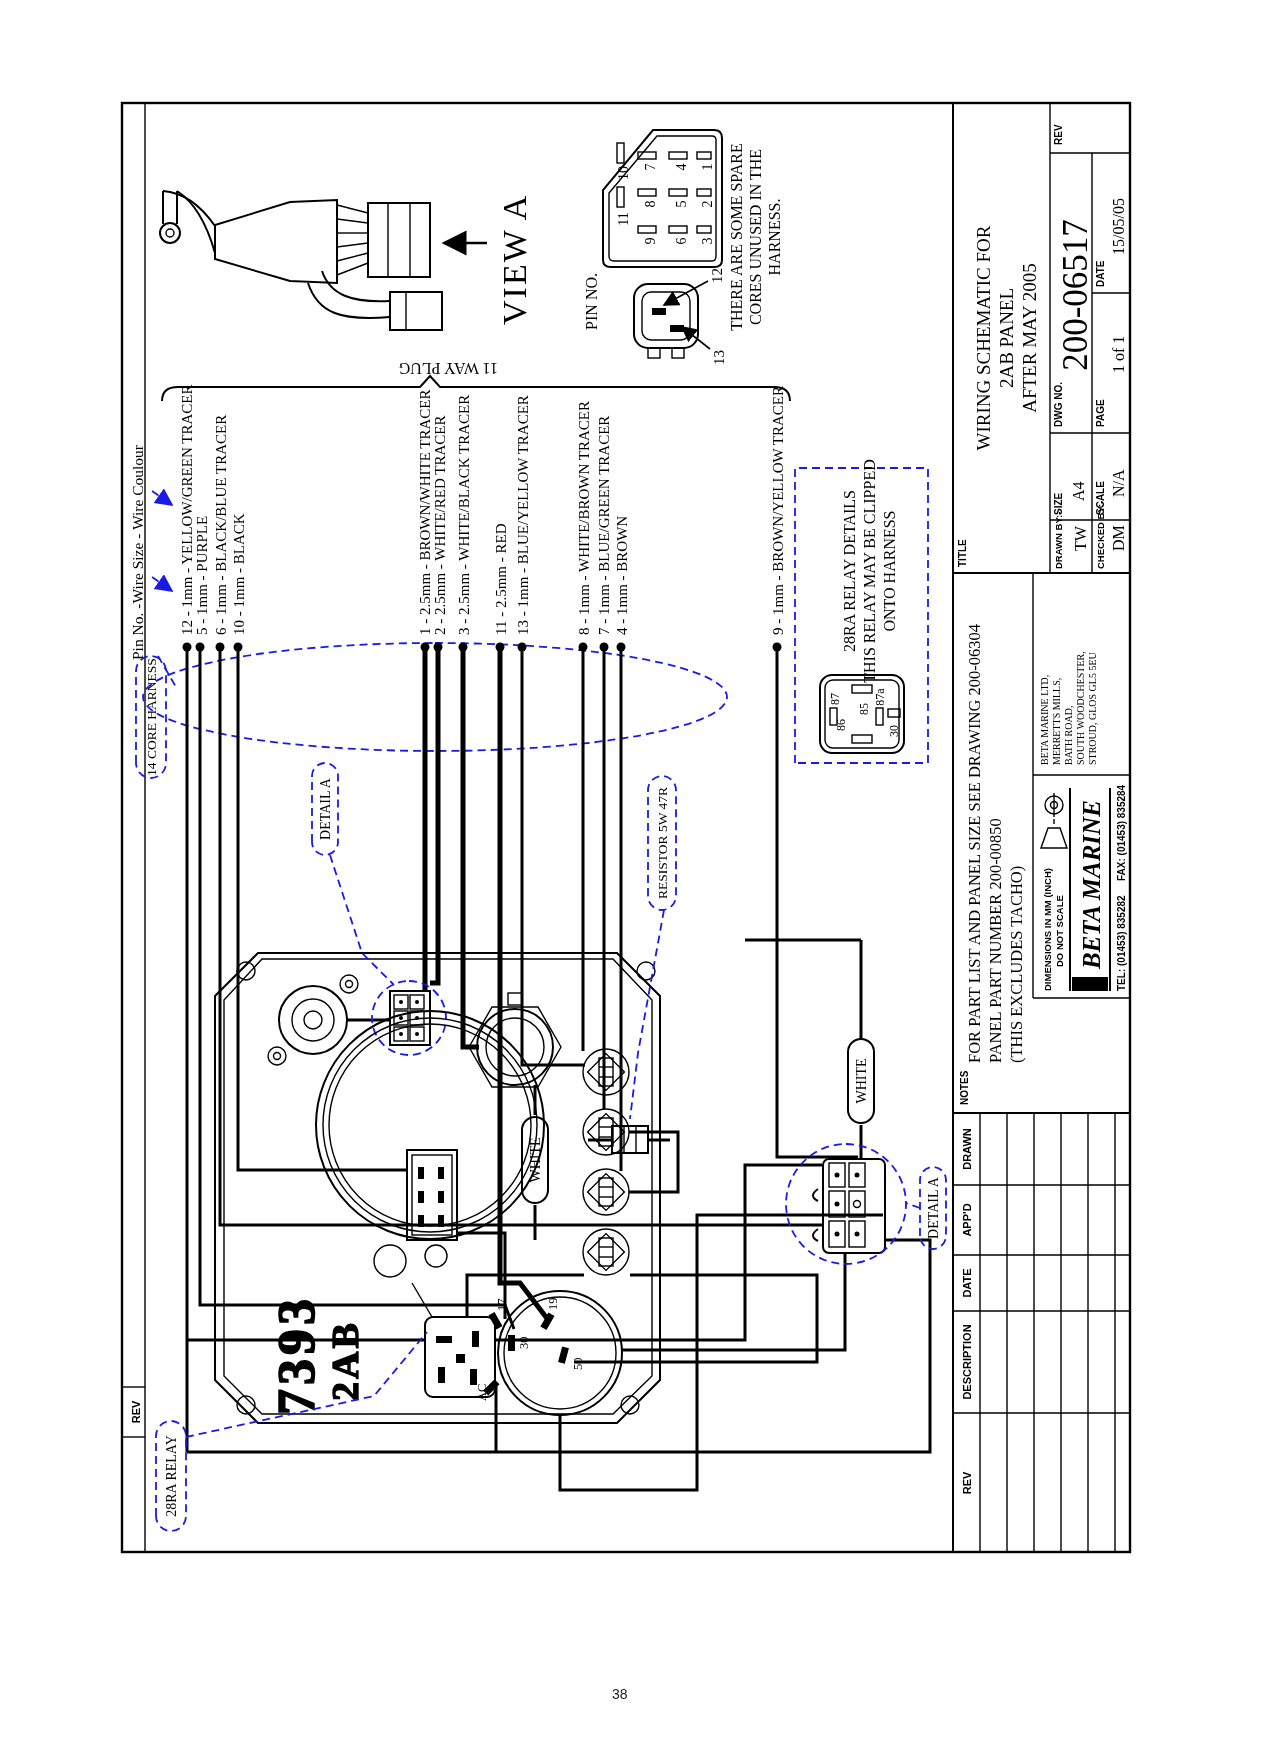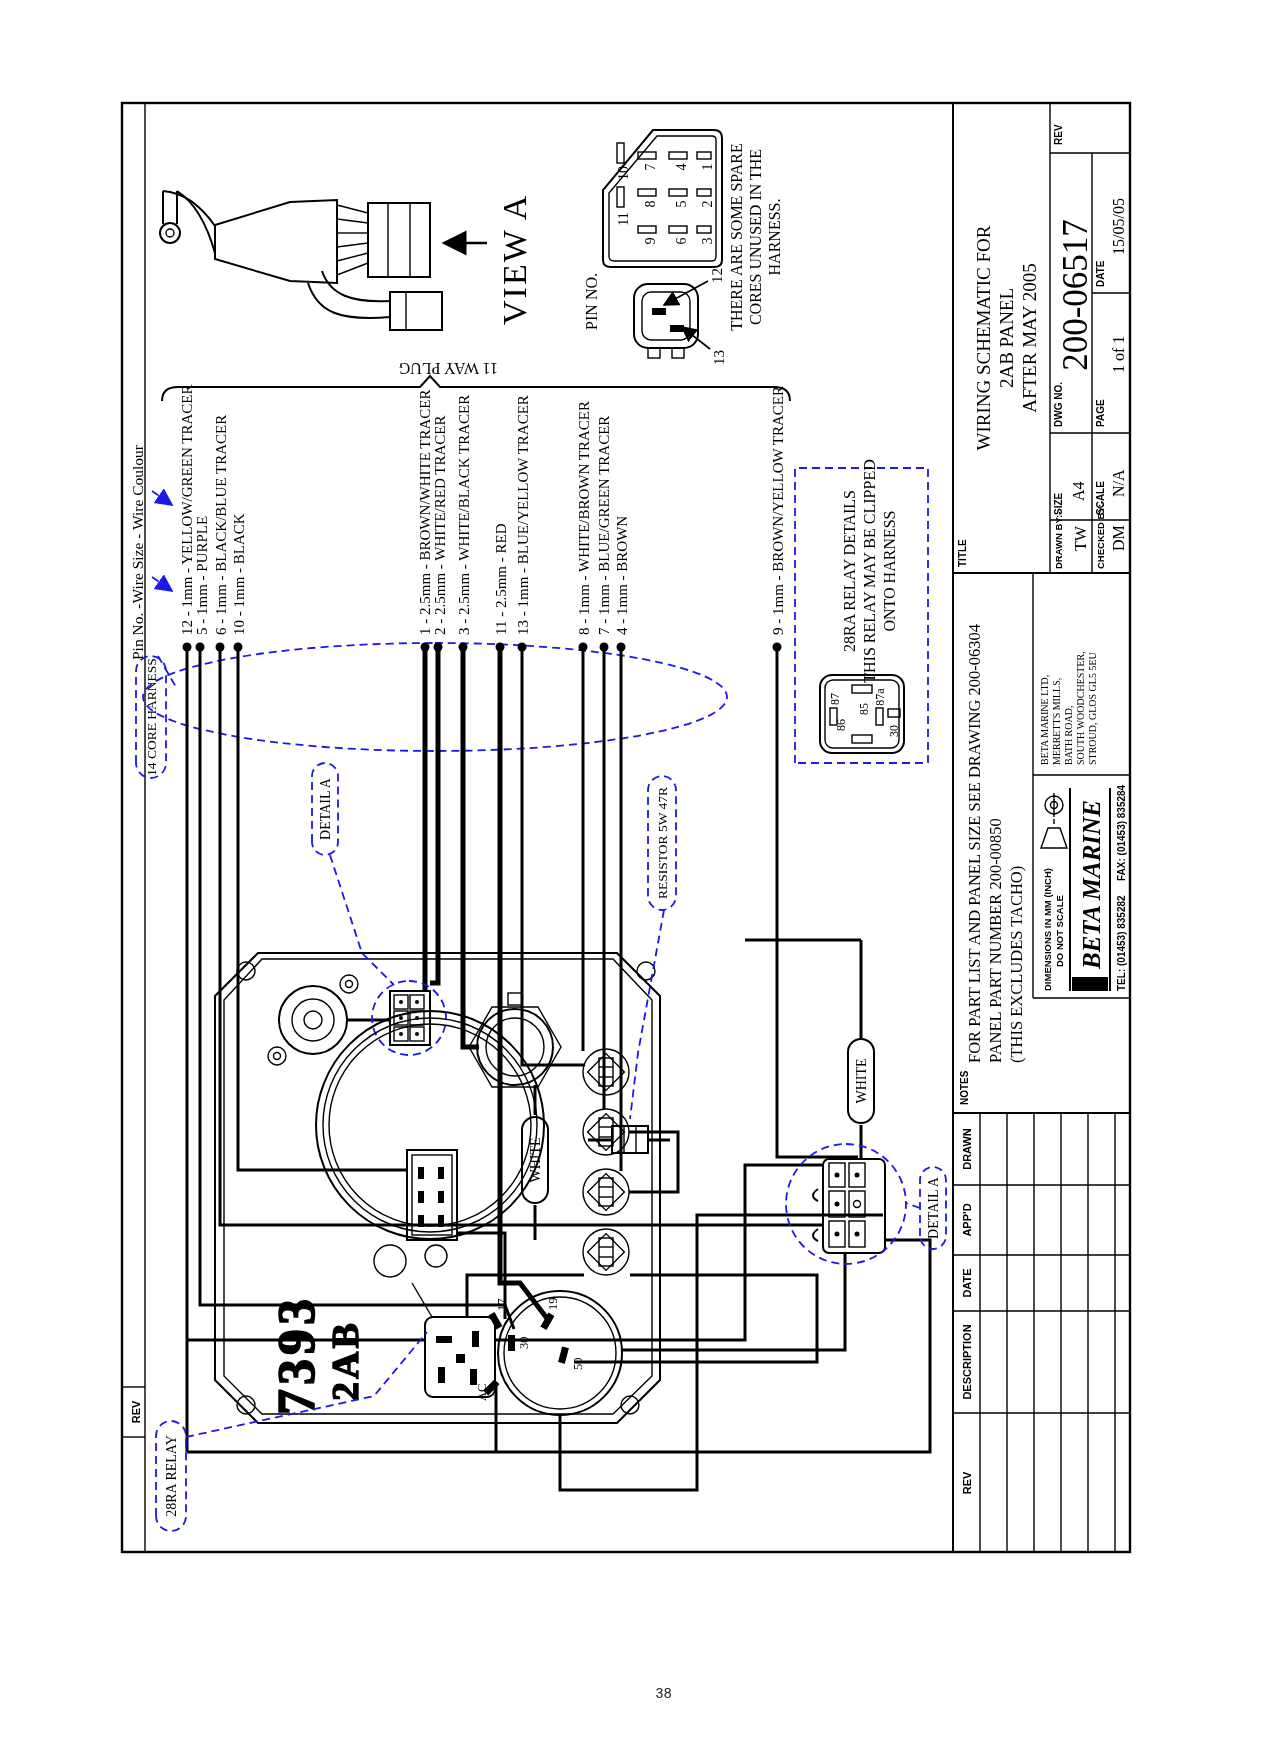--- a/index.html
+++ b/index.html
@@ -6,22 +6,22 @@
   #page{position:relative;width:1274px;height:1753px;background:#ffffff;overflow:hidden;
         font-family:"Liberation Serif", serif;}
   svg{position:absolute;left:0;top:0;}
   svg text{font-family:"Liberation Serif", serif;fill:#000;}
   .lbl{font-family:"Liberation Sans", sans-serif;font-weight:bold;}
   .thin{stroke:#000;stroke-width:1.4;fill:none;}
   .med{stroke:#000;stroke-width:2;fill:none;}
   .wire{stroke:#000;stroke-width:3;fill:none;}
   .wirethick{stroke:#000;stroke-width:5;fill:none;}
   .blue{stroke:#1a1ae6;fill:none;stroke-width:1.8;stroke-dasharray:8 5;}
-  #pagenum{position:absolute;left:612px;top:1686px;width:60px;text-align:right;
-           font-family:Liberation Mono, monospace;font-size:14px;color:#222;}
+  #pagenum{position:absolute;left:612px;top:1686px;width:60px;text-align:left;
+           font-family:Liberation Sans, sans-serif;font-size:14px;color:#222;}
 </style>
 </head>
 <body>
 
 <div id="page">
 
 <svg width="1274" height="1753" viewBox="0 0 1274 1753">
 <defs>
   <marker id="mk-blk" markerWidth="12" markerHeight="12" refX="9" refY="5" orient="auto">
     <path d="M0,0 L10,5 L0,10 Z" fill="#000"></path>

